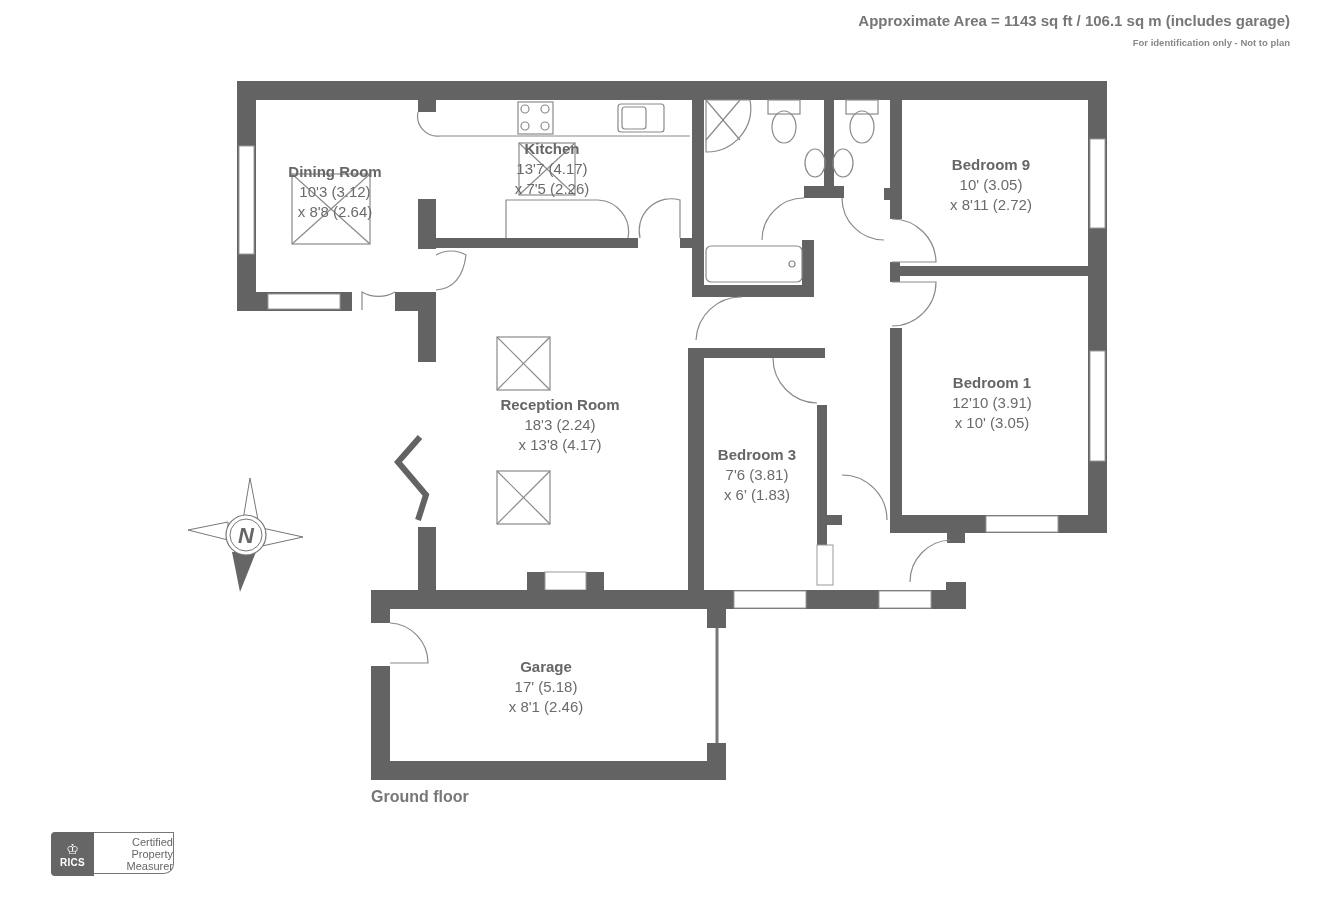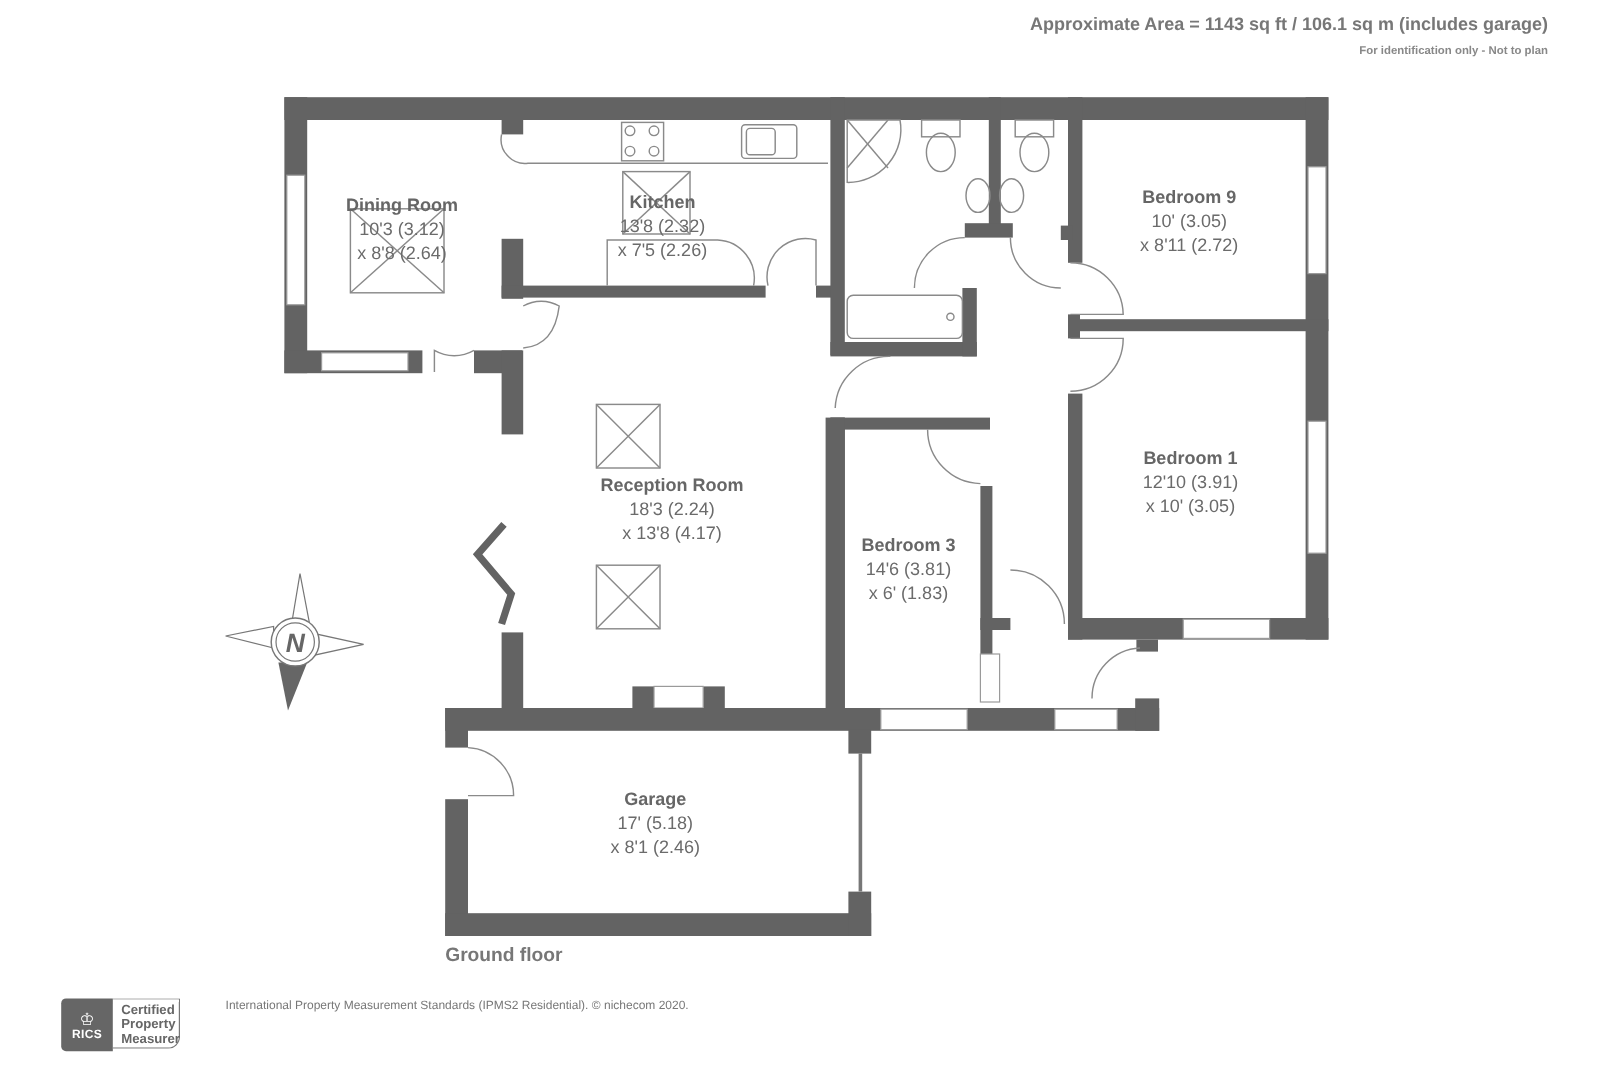--- a/index.html
+++ b/index.html
@@ -12,21 +12,21 @@
   .win { fill: #ffffff; stroke: #9a9a9a; stroke-width: 1; }
   .thin { fill: none; stroke: #8a8a8a; stroke-width: 1.2; }
   .rlabel { position: absolute; text-align: center; white-space: nowrap; color: #6b6b6b; line-height: 20px; transform: translateX(-50%); }
   .rlabel .nm { font-weight: bold; font-size: 15px; color: #666; display: block; }
   .rlabel .dm { font-size: 15px; display: block; }
   .floor-label { position: absolute; left: 371px; top: 788px; font-size: 16px; font-weight: bold; color: #777; }
   .footer { position: absolute; left: 51px; top: 832px; height: 44px; display: flex; }
   .rics-box { width: 43px; height: 44px; background: #666; color: #fff; display: flex; flex-direction: column; align-items: center; justify-content: center; border-radius: 4px 0 0 4px; }
   .rics-box .lion { font-size: 14px; line-height: 16px; }
   .rics-box .rics { font-size: 10px; font-weight: bold; letter-spacing: .3px; }
-  .cert-box { width: 56px; height: 42px; border: 1px solid #777; border-left: none; border-radius: 0 0 10px 0; font-size: 11px; font-weight: bold; color: #666; line-height: 12px; padding: 3px 0 0 7px; box-sizing: border-box; }
+  .cert-box { width: 80px; height: 42px; border: 1px solid #777; border-left: none; border-radius: 0 0 10px 0; font-size: 11px; font-weight: normal; color: #666; line-height: 12px; padding: 3px 0 0 7px; box-sizing: border-box; text-align: right; }
   .footer-text { position: absolute; left: 188px; top: 832px; font-size: 10px; color: #777; line-height: 13px; white-space: nowrap; }
 </style>
 </head>
 <body>
 
 <div class="hdr-area">Approximate Area = 1143 sq ft / 106.1 sq m (includes garage)</div>
 <div class="hdr-note">For identification only - Not to plan</div>
 
 <svg class="plan" width="1333" height="903" viewBox="0 0 1333 903">
 
@@ -158,43 +158,43 @@
     <circle cx="246" cy="535" r="16" fill="none" stroke="#777" stroke-width="1"></circle>
     <text x="246" y="543" text-anchor="middle" font-size="22" font-weight="bold" font-style="italic" fill="#666" font-family="Liberation Sans, sans-serif">N</text>
   </g>
 </svg>
 
 <div class="rlabel" style="left:335px; top:162px;">
   <span class="nm">Dining Room</span>
   <span class="dm">10'3 (3.12)</span>
   <span class="dm">x 8'8 (2.64)</span>
 </div>
-<div class="rlabel" style="left:552px; top:139px;margin-top:20px;">
+<div class="rlabel" style="left:552px; top:139px;">
   <span class="nm">Kitchen</span>
-  <span class="dm">13'8 (2.32)</span>
+  <span class="dm">13'7 (4.17)</span>
   <span class="dm">x 7'5 (2.26)</span>
 </div>
 <div class="rlabel" style="left:991px; top:155px;">
   <span class="nm">Bedroom 9</span>
   <span class="dm">10' (3.05)</span>
   <span class="dm">x 8'11 (2.72)</span>
 </div>
 <div class="rlabel" style="left:992px; top:373px;">
   <span class="nm">Bedroom 1</span>
   <span class="dm">12'10 (3.91)</span>
   <span class="dm">x 10' (3.05)</span>
 </div>
 <div class="rlabel" style="left:560px; top:395px;">
   <span class="nm">Reception Room</span>
   <span class="dm">18'3 (2.24)</span>
   <span class="dm">x 13'8 (4.17)</span>
 </div>
 <div class="rlabel" style="left:757px; top:445px;">
   <span class="nm">Bedroom 3</span>
-  <span class="dm">14'6 (3.81)</span>
+  <span class="dm">7'6 (3.81)</span>
   <span class="dm">x 6' (1.83)</span>
 </div>
 <div class="rlabel" style="left:546px; top:657px;">
   <span class="nm">Garage</span>
   <span class="dm">17' (5.18)</span>
   <span class="dm">x 8'1 (2.46)</span>
 </div>
 
 <div class="floor-label">Ground floor</div>
 
@@ -203,14 +203,13 @@
     <span class="lion">♔</span>
     <span class="rics">RICS</span>
   </div>
   <div class="cert-box">
     <div>Certified</div>
     <div>Property</div>
     <div>Measurer</div>
   </div>
 </div>
 <div class="footer-text">
-  <div>International Property Measurement Standards (IPMS2 Residential).   © nichecom 2020.</div>
 </div>
 
 </body></html>

